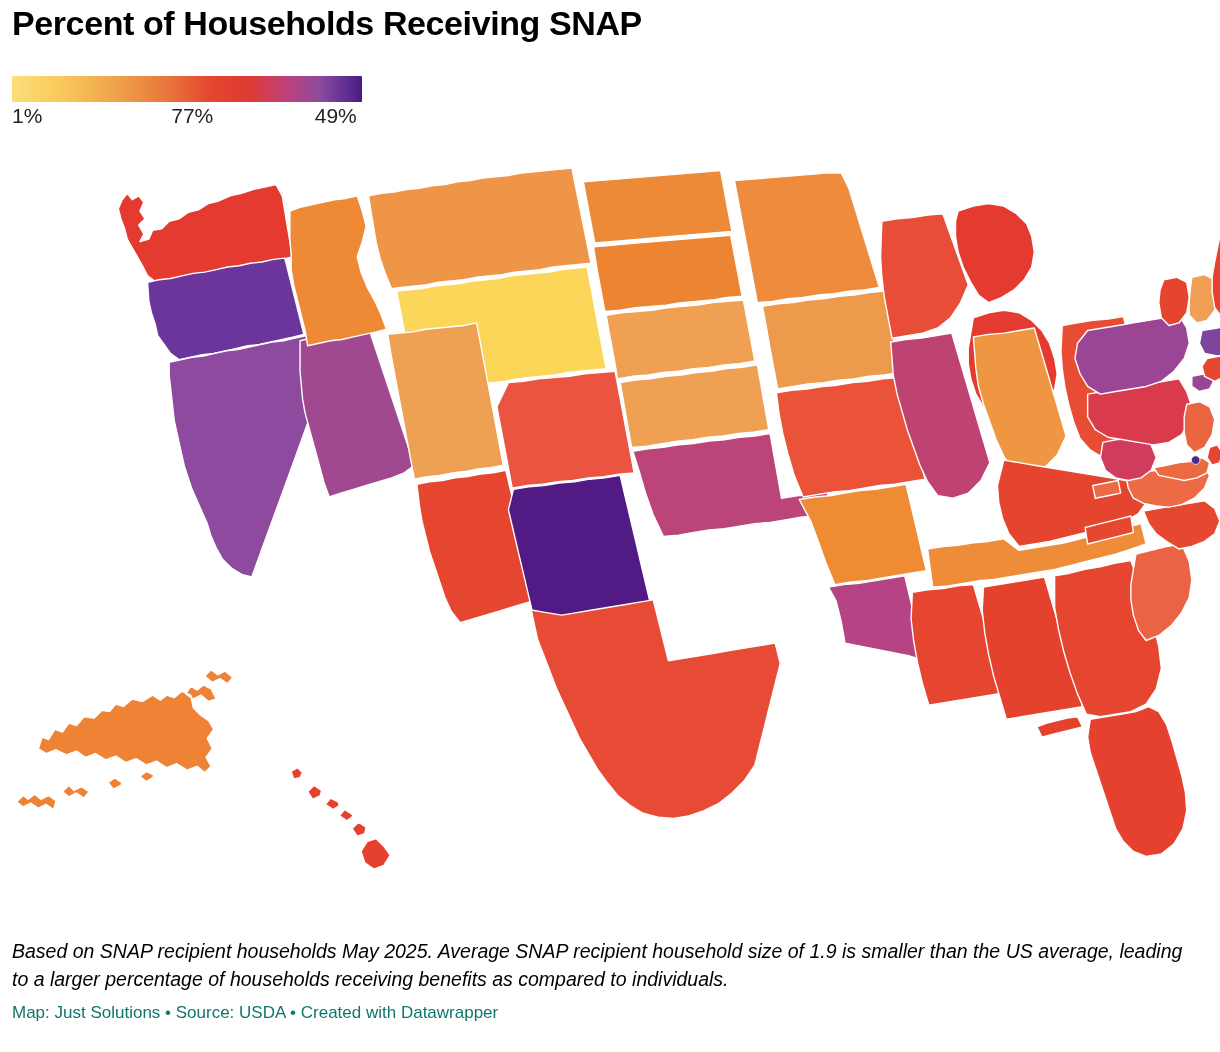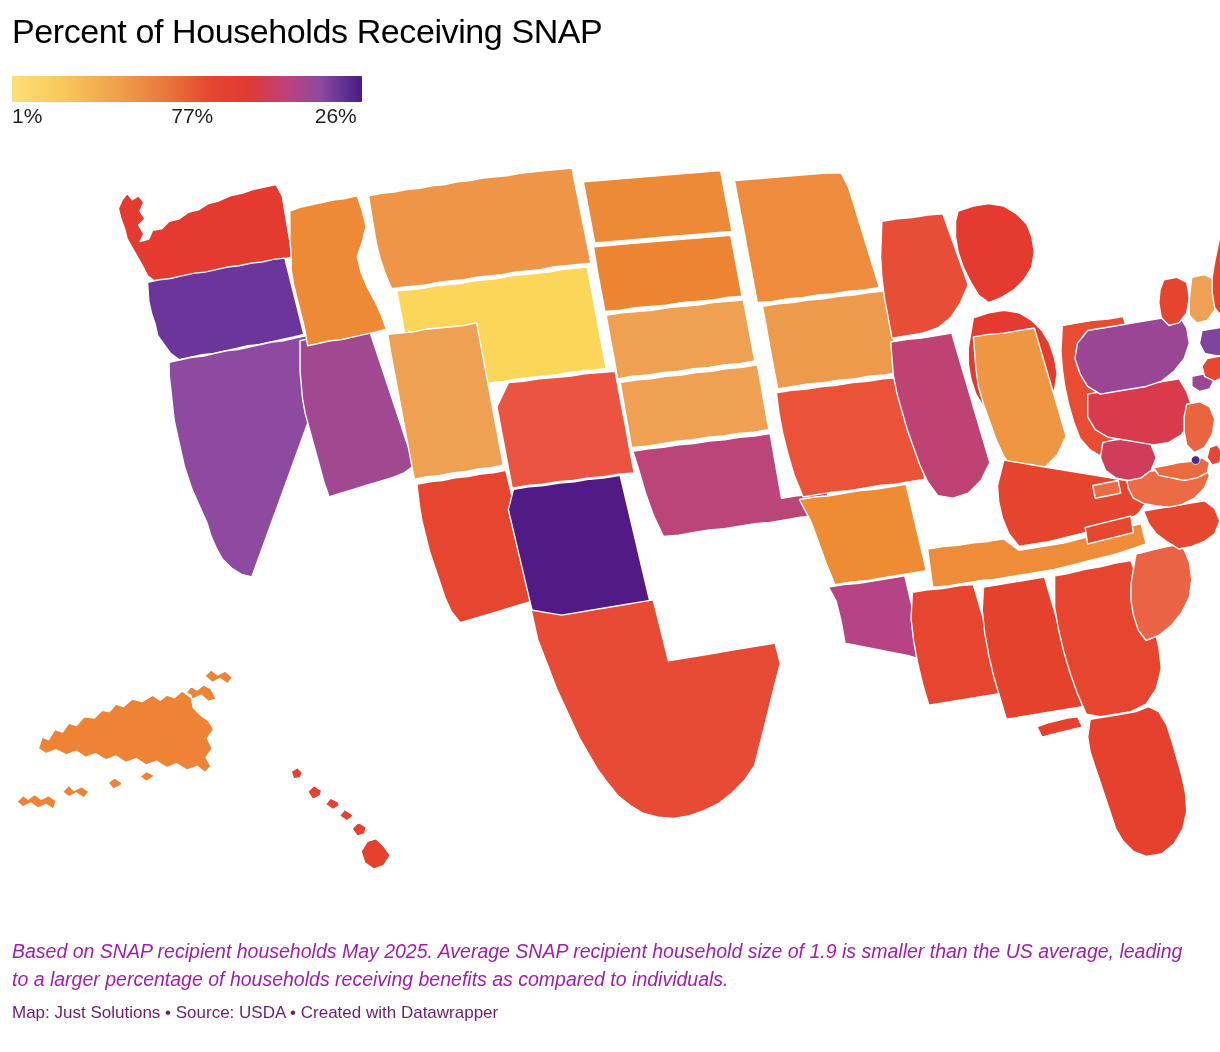--- a/index.html
+++ b/index.html
@@ -20,23 +20,23 @@
     position: relative;
     width: 1220px;
     height: 1052px;
     box-sizing: border-box;
   }
 
   
   .chart-title {
     position: absolute;
     left: 12px;
-    top: 12px;
+    top: 4px;
     font-size: 34px;
-    font-weight: normal;
+    font-weight: bold;
     letter-spacing: -0.4px;
     color: #000000;
     line-height: 1.12;
     white-space: nowrap;
   }
 
   
   .legend {
     position: absolute;
     left: 12px;
@@ -89,43 +89,43 @@
   .footer {
     position: absolute;
     left: 12px;
     top: 938px;
     width: 1196px;
   }
   .footer-note {
     font-size: 19.5px;
     font-style: italic;
     line-height: 1.42;
-    color: #a21caf;
+    color: #000000;
     margin: 0 0 10px 0;
     max-width: 1185px;
   }
   .footer-credit {
     font-size: 17px;
-    color: #701a75;
+    color: #0f766e;
     margin: 0;
   }
 </style>
 </head>
 <body>
 
 <div class="page">
 
   <div class="chart-title">Percent of Households Receiving SNAP</div>
 
   <div class="legend">
     <div class="legend-bar" id="legend-bar" style="background: linear-gradient(to right, rgb(252, 222, 121) 0%, rgb(249, 201, 92) 14%, rgb(240, 161, 75) 30%, rgb(232, 116, 59) 45%, rgb(229, 69, 47) 57%, rgb(222, 58, 51) 68%, rgb(192, 65, 122) 78%, rgb(140, 74, 158) 88%, rgb(92, 45, 145) 96%, rgb(75, 26, 128) 100%);"></div>
     <div class="legend-ticks" id="legend-ticks">
         <div class="legend-tick" style="left: 0%;">1%</div>
         <div class="legend-tick" style="left: 45.5%;">77%</div>
-        <div class="legend-tick" style="left: 86.5%;">26%</div>
+        <div class="legend-tick" style="left: 86.5%;">49%</div>
       </div>
   </div>
 
   <div class="map-wrap">
     <svg id="us-map" viewBox="0 0 960 614" preserveAspectRatio="xMidYMid meet">
       <g id="states-layer">
           <path d="M96,47 L100,42 L104,47 L109,44 L113,49 L110,56 L114,62 L109,67 L113,74 L110,80 L117,78 L120,71 L127,70 L133,64 L141,62 L148,57 L156,55 L164,50 L172,48 L181,44 L190,42 L199,39 L208,37 L217,35 L222,44 L224,56 L226,68 L228,80 L230,92 L222,94 L213,96 L204,97 L195,99 L186,100 L177,102 L168,104 L159,105 L150,107 L141,109 L132,110 L123,112 L116,107 L112,99 L108,92 L104,85 L100,78 L98,70 L95,62 L93,54 Z" class="state" fill="#E53A30">
             <title>Washington: 17%</title>
           </path>
           <path d="M116,112 L125,110 L134,109 L143,107 L152,105 L161,104 L170,102 L179,100 L188,99 L197,97 L206,96 L215,94 L224,93 L227,105 L230,117 L233,129 L236,141 L239,153 L231,155 L222,157 L213,159 L204,161 L195,162 L186,164 L177,166 L168,168 L159,169 L150,171 L141,173 L134,168 L129,161 L124,154 L122,145 L119,136 L117,127 Z" class="state" fill="#6B359B">

